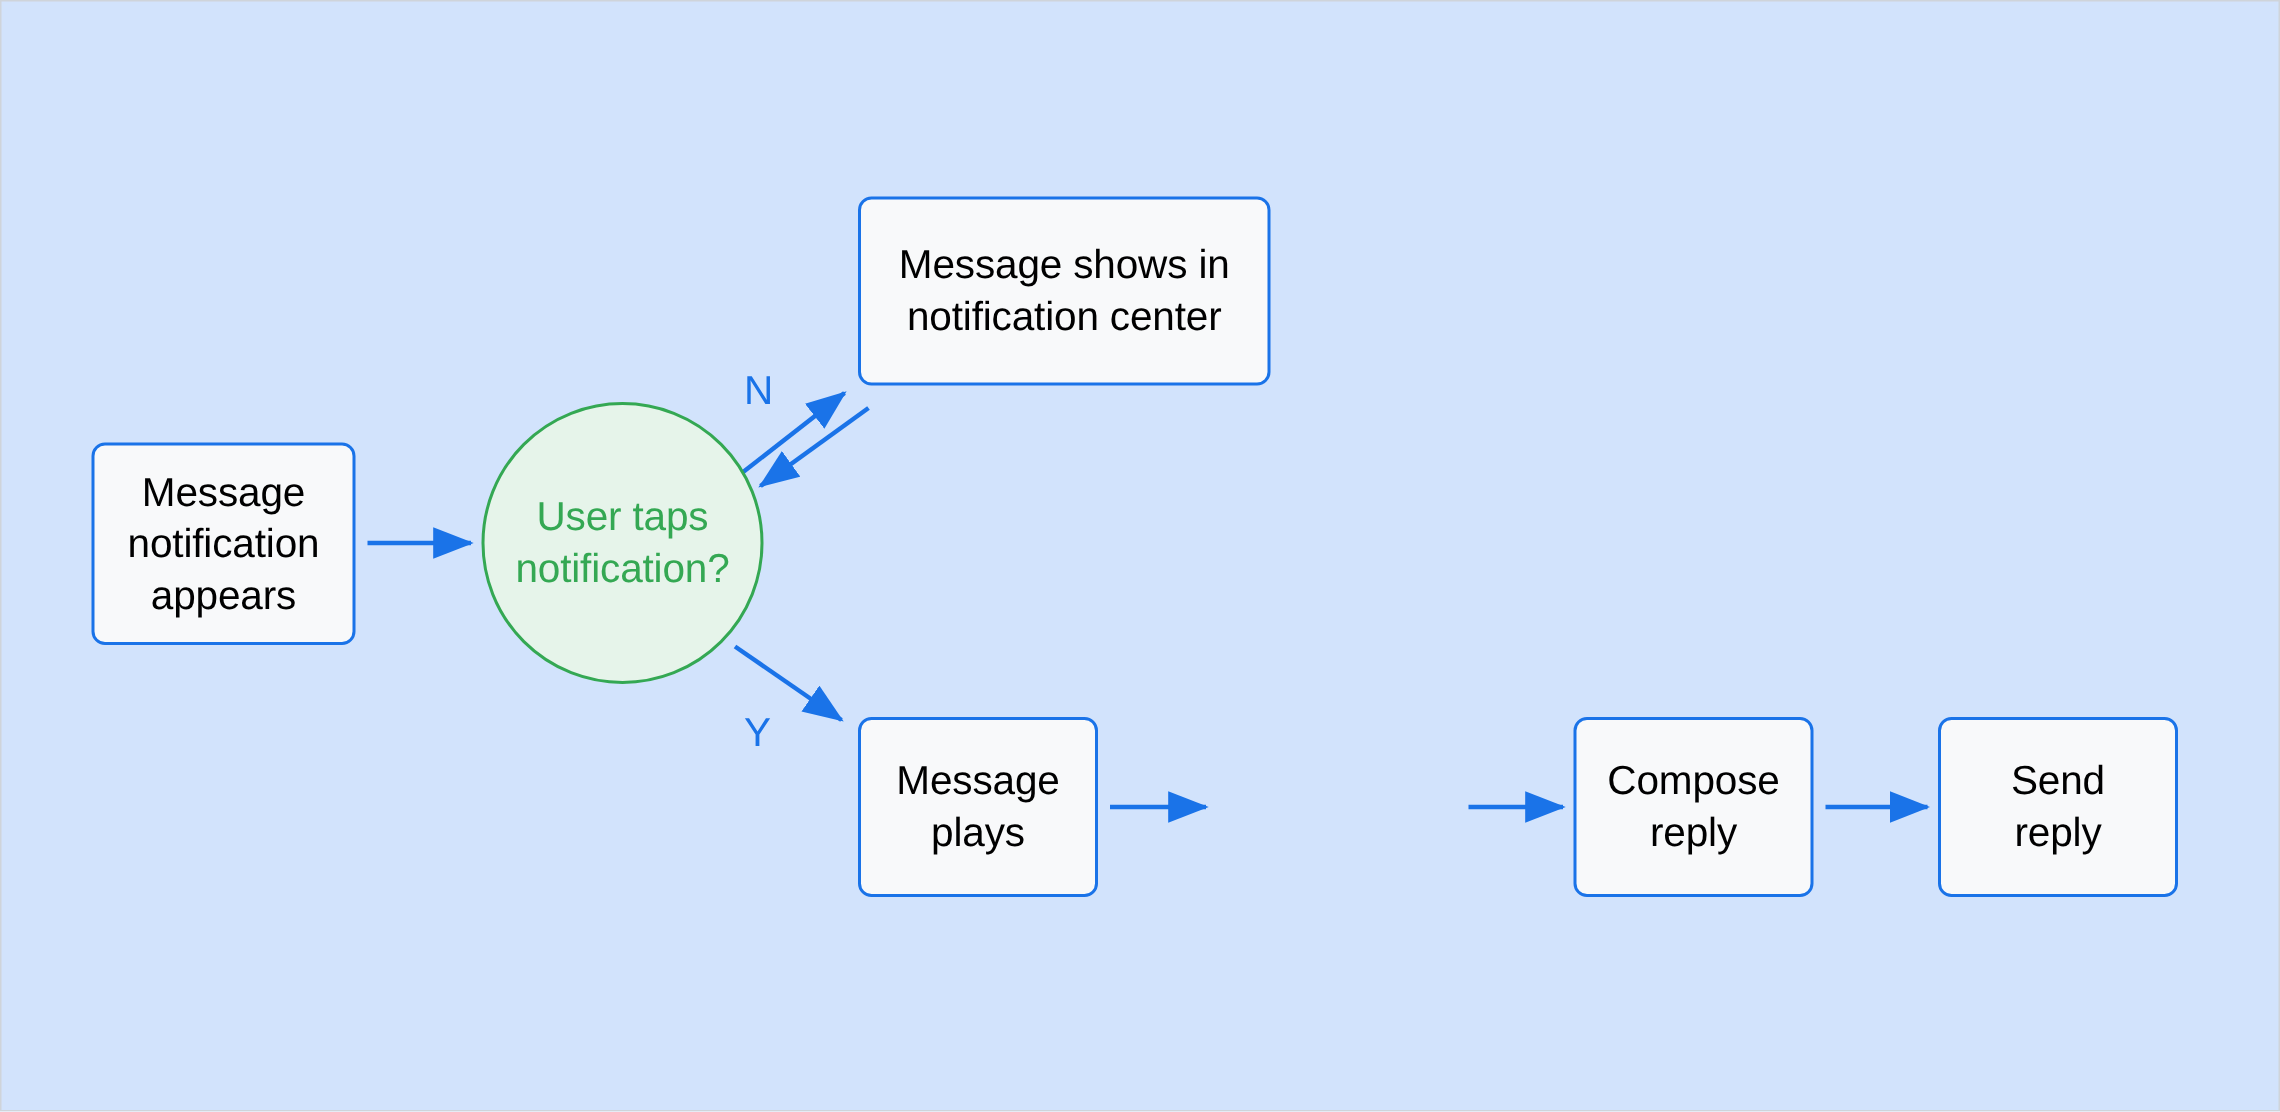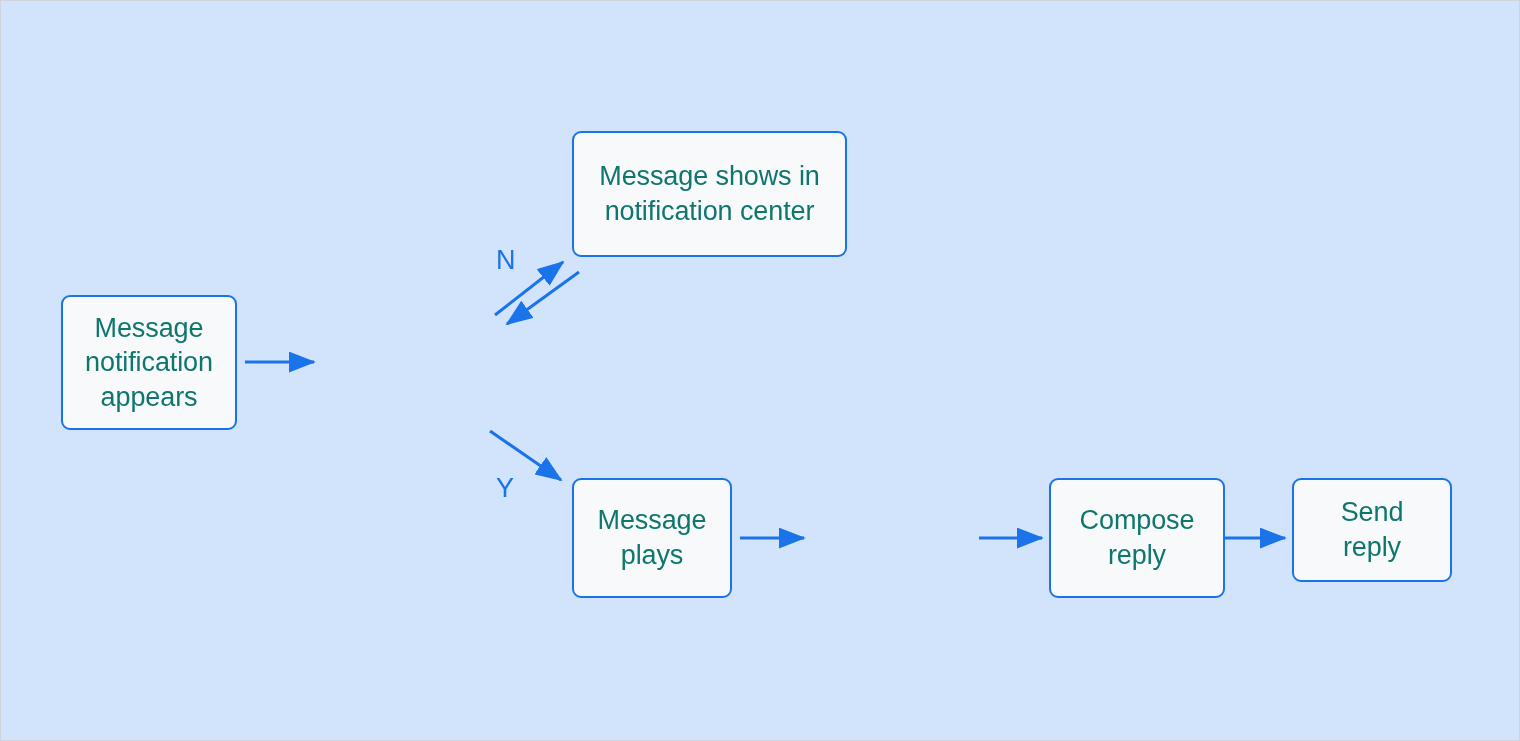--- a/index.html
+++ b/index.html
@@ -28,21 +28,21 @@
   .node {
     position: absolute;
     box-sizing: border-box;
     display: flex;
     align-items: center;
     justify-content: center;
     text-align: center;
     background: #f8f9fa;
     border: 2px solid #1a73e8;
     border-radius: 9px;
-    color: #0f766e;
+    color: #000000;
     font-size: 27px;
     line-height: 1.28;
     letter-spacing: -0.1px;
     white-space: pre-line;
   }
   .node.decision {
     border-radius: 50%;
     background: #e6f4ea;
     border: 2px solid #34a853;
     color: #34a853;
@@ -93,31 +93,33 @@
 
     <g>
       <line x1="1216" y1="537" x2="1284" y2="537" stroke="#1a73e8" stroke-width="3" marker-end="url(#arrowhead)"></line>
     </g>
   </svg>
 
   <div class="node" style="left:60px; top:294px; width:176px; height:135px;">Message
 notification
 appears</div>
 
+  <div class="node decision" style="left:320px; top:267px; width:188px; height:188px;">User taps
+notification?</div>
 
   <div class="node" style="left:571px; top:130px; width:275px; height:126px;">Message shows in
 notification center</div>
 
   <div class="node" style="left:571px; top:477px; width:160px; height:120px;">Message
 plays</div>
 
 
-  <div class="node" style="left:1048px; top:477px; width:176px; height:120px;">Compose
+  <div class="node" style="left:1048px; top:477px; width:160px; height:120px;">Compose
 reply</div>
 
-  <div class="node" style="left:1291px; top:477px; width:160px; height:104px;">Send
+  <div class="node" style="left:1291px; top:477px; width:160px; height:120px;">Send
 reply</div>
 
   <div class="edge-label" style="left:495px; top:246px;">N</div>
 
   <div class="edge-label" style="left:495px; top:474px;">Y</div>
 
 </div>
 
 </body></html>

